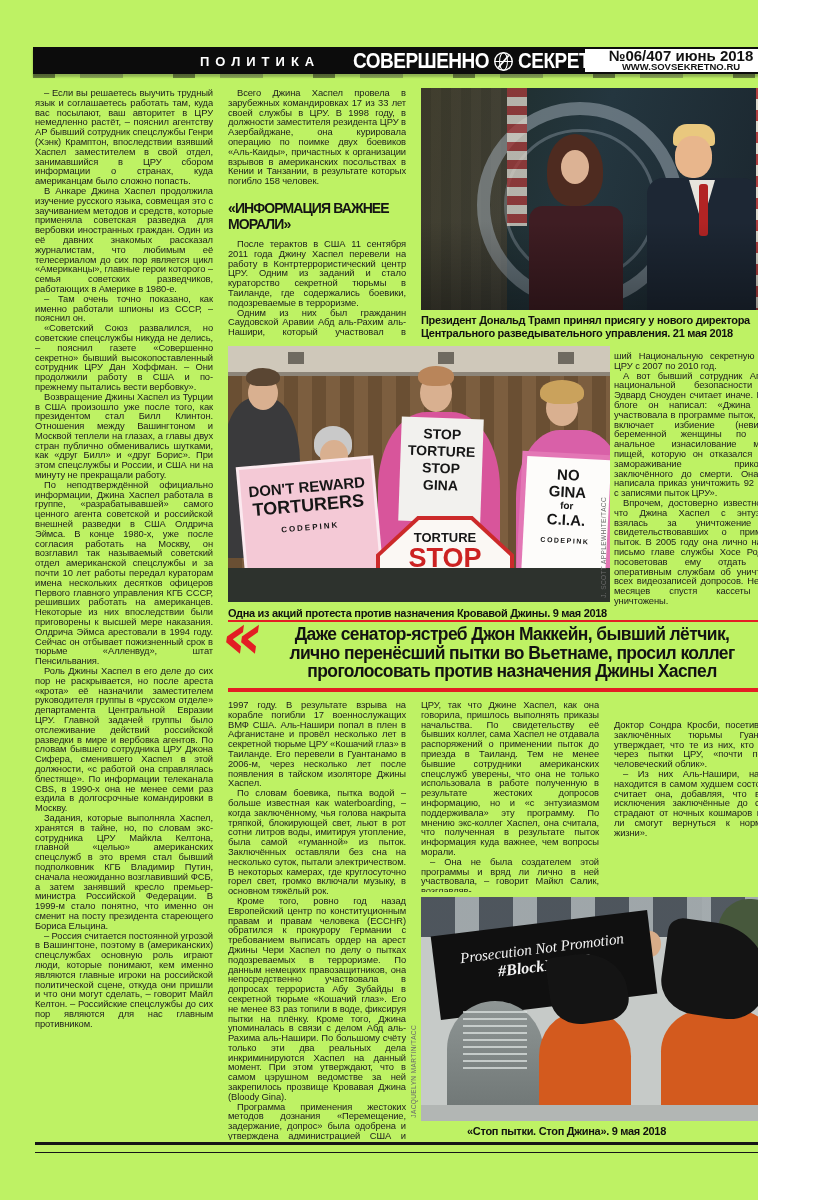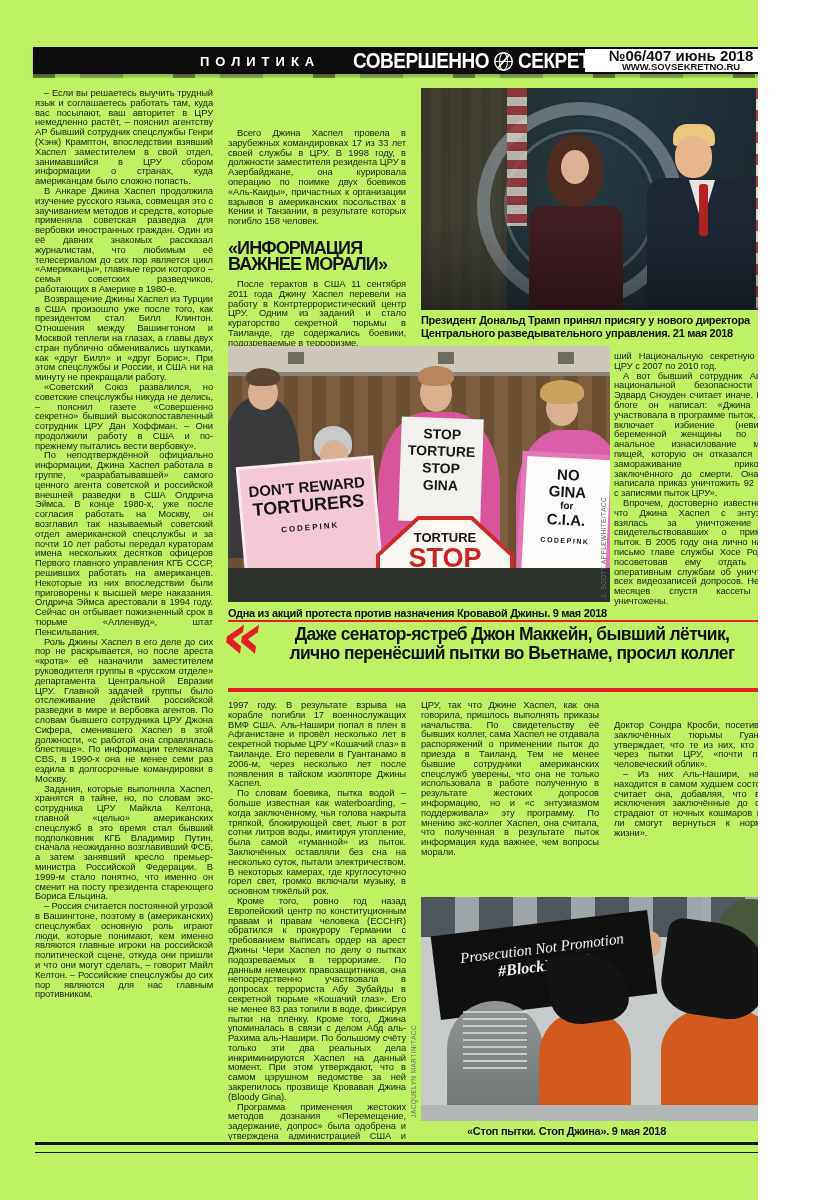--- a/index.html
+++ b/index.html
@@ -23,21 +23,21 @@
             display:flex;align-items:center;justify-content:center;}
 
   
   .col{position:absolute;overflow:hidden;text-align:justify;font-size:9.4px;line-height:9.8px;
        letter-spacing:-0.1px;hyphens:auto;-webkit-hyphens:auto;}
   .para{margin:0;text-indent:9px;}
   .para.noindent{text-indent:0;}
   .subhead{font-weight:700;font-size:14px;line-height:16px;letter-spacing:-0.5px;color:#141414;
            margin:0 0 7px 0;text-align:left;}
   .subhead.col1gap{margin-top:46px;}
-  .subhead.col2gap{margin-top:14px;letter-spacing:-0.9px;font-size:18px;}
+  .subhead.col2gap{margin-top:14px;letter-spacing:-0.9px;font-size:14px;}
   .endmark{position:absolute;width:9px;height:9px;background:#e31e24;}
 
   
   .caption{position:absolute;font-weight:700;font-size:11px;line-height:13px;letter-spacing:-0.3px;color:#101010;text-align:left;}
   .credit{position:absolute;writing-mode:vertical-rl;transform:rotate(180deg);
           font-size:6.5px;letter-spacing:.4px;color:#6b6b6b;white-space:nowrap;}
 
   
   .photo{position:absolute;overflow:hidden;}
   
@@ -155,32 +155,33 @@
       <span class="l1">№06/407  июнь 2018</span>
       <span class="l2">WWW.SOVSEKRETNO.RU</span>
     </div>
     <div class="page-num">17</div>
   </div>
 
   <div class="col" style="left:35px;top:88px;width:178px;height:1052px;">
     <div>
         <p class="para">– Если вы решаетесь выучить трудный язык и соглашаетесь работать там, куда вас посылают, ваш авторитет в ЦРУ немедленно растёт, – пояснил агентству АР бывший сотрудник спецслужбы Генри (Хэнк) Крамптон, впоследствии взявший Хаспел заместителем в свой отдел, занимавшийся в ЦРУ сбором информации о странах, куда американцам было сложно попасть.</p>
         <p class="para">В Анкаре Джина Хаспел продолжила изучение русского языка, совмещая это с заучиванием методов и средств, которые применяла советская разведка для вербовки иностранных граждан. Один из её давних знакомых рассказал журналистам, что любимым её телесериалом до сих пор является цикл «Американцы», главные герои которого – семья советских разведчиков, работающих в Америке в 1980-е.</p>
+        <p class="para">– Там очень точно показано, как именно работали шпионы из СССР, – пояснил он.</p>
+        <p class="para">«Советский Союз развалился, но советские спецслужбы никуда не делись, – пояснил газете «Совершенно секретно» бывший высокопоставленный сотрудник ЦРУ Дан Хоффман. – Они продолжили работу в США и по-прежнему пытались вести вербовку».</p>
         <p class="para">Возвращение Джины Хаспел из Турции в США произошло уже после того, как президентом стал Билл Клинтон. Отношения между Вашингтоном и Москвой теплели на глазах, а главы двух стран публично обменивались шутками, как «друг Билл» и «друг Борис». При этом спецслужбы и России, и США ни на минуту не прекращали работу.</p>
-        <p class="para">«Советский Союз развалился, но советские спецслужбы никуда не делись, – пояснил газете «Совершенно секретно» бывший высокопоставленный сотрудник ЦРУ Дан Хоффман. – Они продолжили работу в США и по-прежнему пытались вести вербовку».</p>
       </div>
     <div>
         <p class="para">По неподтверждённой официально информации, Джина Хаспел работала в группе, «разрабатывавшей» самого ценного агента советской и российской внешней разведки в США Олдрича Эймса. В конце 1980-х, уже после согласия работать на Москву, он возглавил так называемый советский отдел американской спецслужбы и за почти 10 лет работы передал кураторам имена нескольких десятков офицеров Первого главного управления КГБ СССР, решивших работать на американцев. Некоторые из них впоследствии были приговорены к высшей мере наказания. Олдрича Эймса арестовали в 1994 году. Сейчас он отбывает пожизненный срок в тюрьме «Алленвуд», штат Пенсильвания.</p>
         <p class="para">Роль Джины Хаспел в его деле до сих пор не раскрывается, но после ареста «крота» её назначили заместителем руководителя группы в «русском отделе» департамента Центральной Евразии ЦРУ. Главной задачей группы было отслеживание действий российской разведки в мире и вербовка агентов. По словам бывшего сотрудника ЦРУ Джона Сифера, сменившего Хаспел в этой должности, «с работой она справлялась блестяще». По информации телеканала CBS, в 1990-х она не менее семи раз ездила в долгосрочные командировки в Москву.</p>
         <p class="para">Задания, которые выполняла Хаспел, хранятся в тайне, но, по словам экс-сотрудника ЦРУ Майкла Келтона, главной «целью» американских спецслужб в это время стал бывший подполковник КГБ Владимир Путин, сначала неожиданно возглавивший ФСБ, а затем занявший кресло премьер-министра Российской Федерации. В 1999-м стало понятно, что именно он сменит на посту президента стареющего Бориса Ельцина.</p>
         <p class="para">– Россия считается постоянной угрозой в Вашингтоне, поэтому в (американских) спецслужбах основную роль играют люди, которые понимают, кем именно являются главные игроки на российской политической сцене, откуда они пришли и что они могут сделать, – говорит Майл Келтон. – Российские спецслужбы до сих пор являются для нас главным противником.</p>
       </div>
   </div>
 
-  <div class="col" style="left:228px;top:88px;width:178px;height:252px;margin-top:40px;">
+  <div class="col" style="left:228px;top:88px;width:178px;height:252px;">
     <div>
         <p class="para">Всего Джина Хаспел провела в зарубежных командировках 17 из 33 лет своей службы в ЦРУ. В 1998 году, в должности заместителя резидента ЦРУ в Азербайджане, она курировала операцию по поимке двух боевиков «Аль-Каиды», причастных к организации взрывов в американских посольствах в Кении и Танзании, в результате которых погибло 158 человек.</p>
       </div>
     <h3 class="subhead col2gap">«ИНФОРМАЦИЯ ВАЖНЕЕ МОРАЛИ»</h3>
     <div>
         <p class="para">После терактов в США 11 сентября 2011 года Джину Хаспел перевели на работу в Контртеррористический центр ЦРУ. Одним из заданий и стало кураторство секретной тюрьмы в Таиланде, где содержались боевики, подозреваемые в терроризме.</p>
         <p class="para">Одним из них был гражданин Саудовской Аравии Абд аль-Рахим аль-Нашири, который участвовал в подготовке подрыва американского эсминца Cole в Йемене в</p>
       </div>
   </div>
 
@@ -260,36 +261,38 @@
         <p class="para">Впрочем, достоверно известно лишь, что Джина Хаспел с энтузиазмом взялась за уничтожение улик, свидетельствовавших о применении пыток. В 2005 году она лично написала письмо главе службы Хосе Родригесу, посоветовав ему отдать приказ оперативным службам об уничтожении всех видеозаписей допросов. Несколько месяцев спустя кассеты были уничтожены.</p>
       </div>
   </div>
 
   <div class="quote">
     <div class="rule-top"></div>
     <div class="q-open">«</div>
     <div class="qtext">
         <p class="qline">Даже сенатор-ястреб Джон Маккейн, бывший лётчик,</p>
         <p class="qline">лично перенёсший пытки во Вьетнаме, просил коллег</p>
+        <p class="qline">проголосовать против назначения Джины Хаспел</p>
       </div>
     <div class="q-close">»</div>
     <div class="rule-bot"></div>
   </div>
 
   <div class="col" style="left:228px;top:700px;width:178px;height:440px;">
     <div>
         <p class="para noindent">1997 году. В результате взрыва на корабле погибли 17 военнослужащих ВМФ США. Аль-Нашири попал в плен в Афганистане и провёл несколько лет в секретной тюрьме ЦРУ «Кошачий глаз» в Таиланде. Его перевели в Гуантанамо в 2006-м, через несколько лет после появления в тайском изоляторе Джины Хаспел.</p>
         <p class="para">По словам боевика, пытка водой – больше известная как waterboarding, – когда заключённому, чья голова накрыта тряпкой, блокирующей свет, льют в рот сотни литров воды, имитируя утопление, была самой «гуманной» из пыток. Заключённых оставляли без сна на несколько суток, пытали электричеством. В некоторых камерах, где круглосуточно горел свет, громко включали музыку, в основном тяжёлый рок.</p>
         <p class="para">Кроме того, ровно год назад Европейский центр по конституционным правам и правам человека (ECCHR) обратился к прокурору Германии с требованием выписать ордер на арест Джины Чери Хаспел по делу о пытках подозреваемых в терроризме. По данным немецких правозащитников, она непосредственно участвовала в допросах террориста Абу Зубайды в секретной тюрьме «Кошачий глаз». Его не менее 83 раз топили в воде, фиксируя пытки на плёнку. Кроме того, Джина упоминалась в связи с делом Абд аль-Рахима аль-Нашири. По большому счёту только эти два реальных дела инкриминируются Хаспел на данный момент. При этом утверждают, что в самом цэрушном ведомстве за ней закрепилось прозвище Кровавая Джина (Bloody Gina).</p>
         <p class="para">Программа применения жестоких методов дознания «Перемещение, задержание, допрос» была одобрена и утверждена администрацией США и руководством</p>
       </div>
   </div>
   <div class="col" style="left:421px;top:700px;width:178px;height:192px;">
     <div>
         <p class="para noindent">ЦРУ, так что Джине Хаспел, как она говорила, пришлось выполнять приказы начальства. По свидетельству её бывших коллег, сама Хаспел не отдавала распоряжений о применении пыток до приезда в Таиланд. Тем не менее бывшие сотрудники американских спецслужб уверены, что она не только использовала в работе полученную в результате жестоких допросов информацию, но и «с энтузиазмом поддерживала» эту программу. По мнению экс-коллег Хаспел, она считала, что полученная в результате пыток информация куда важнее, чем вопросы морали.</p>
+        <p class="para">– Она не была создателем этой программы и вряд ли лично в ней участвовала, – говорит Майкл Салик, возглавляв-</p>
       </div>
   </div>
   <div class="col" style="left:614px;top:720px;width:178px;height:196px;">
     <div>
         <p class="para noindent">Доктор Сондра Кросби, посетившая 20 заключённых тюрьмы Гуантанамо, утверждает, что те из них, кто прошёл через пытки ЦРУ, «почти потеряли человеческий облик».</p>
         <p class="para">– Из них Аль-Нашири, наверное, находится в самом худшем состоянии, – считает она, добавляя, что все без исключения заключённые до сих пор страдают от ночных кошмаров и «вряд ли смогут вернуться к нормальной жизни».</p>
       </div>
   </div>
   <div class="endmark" style="left:782px;top:878px;"></div>
 

